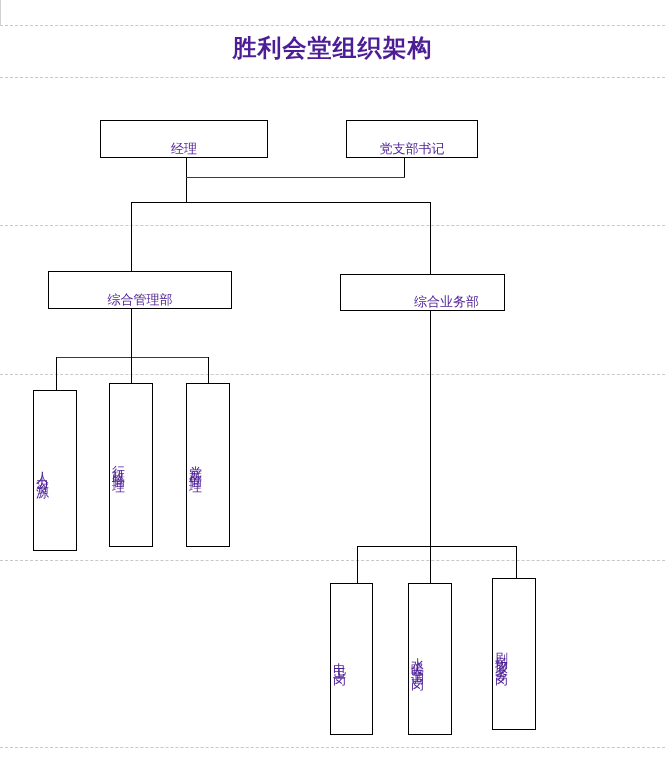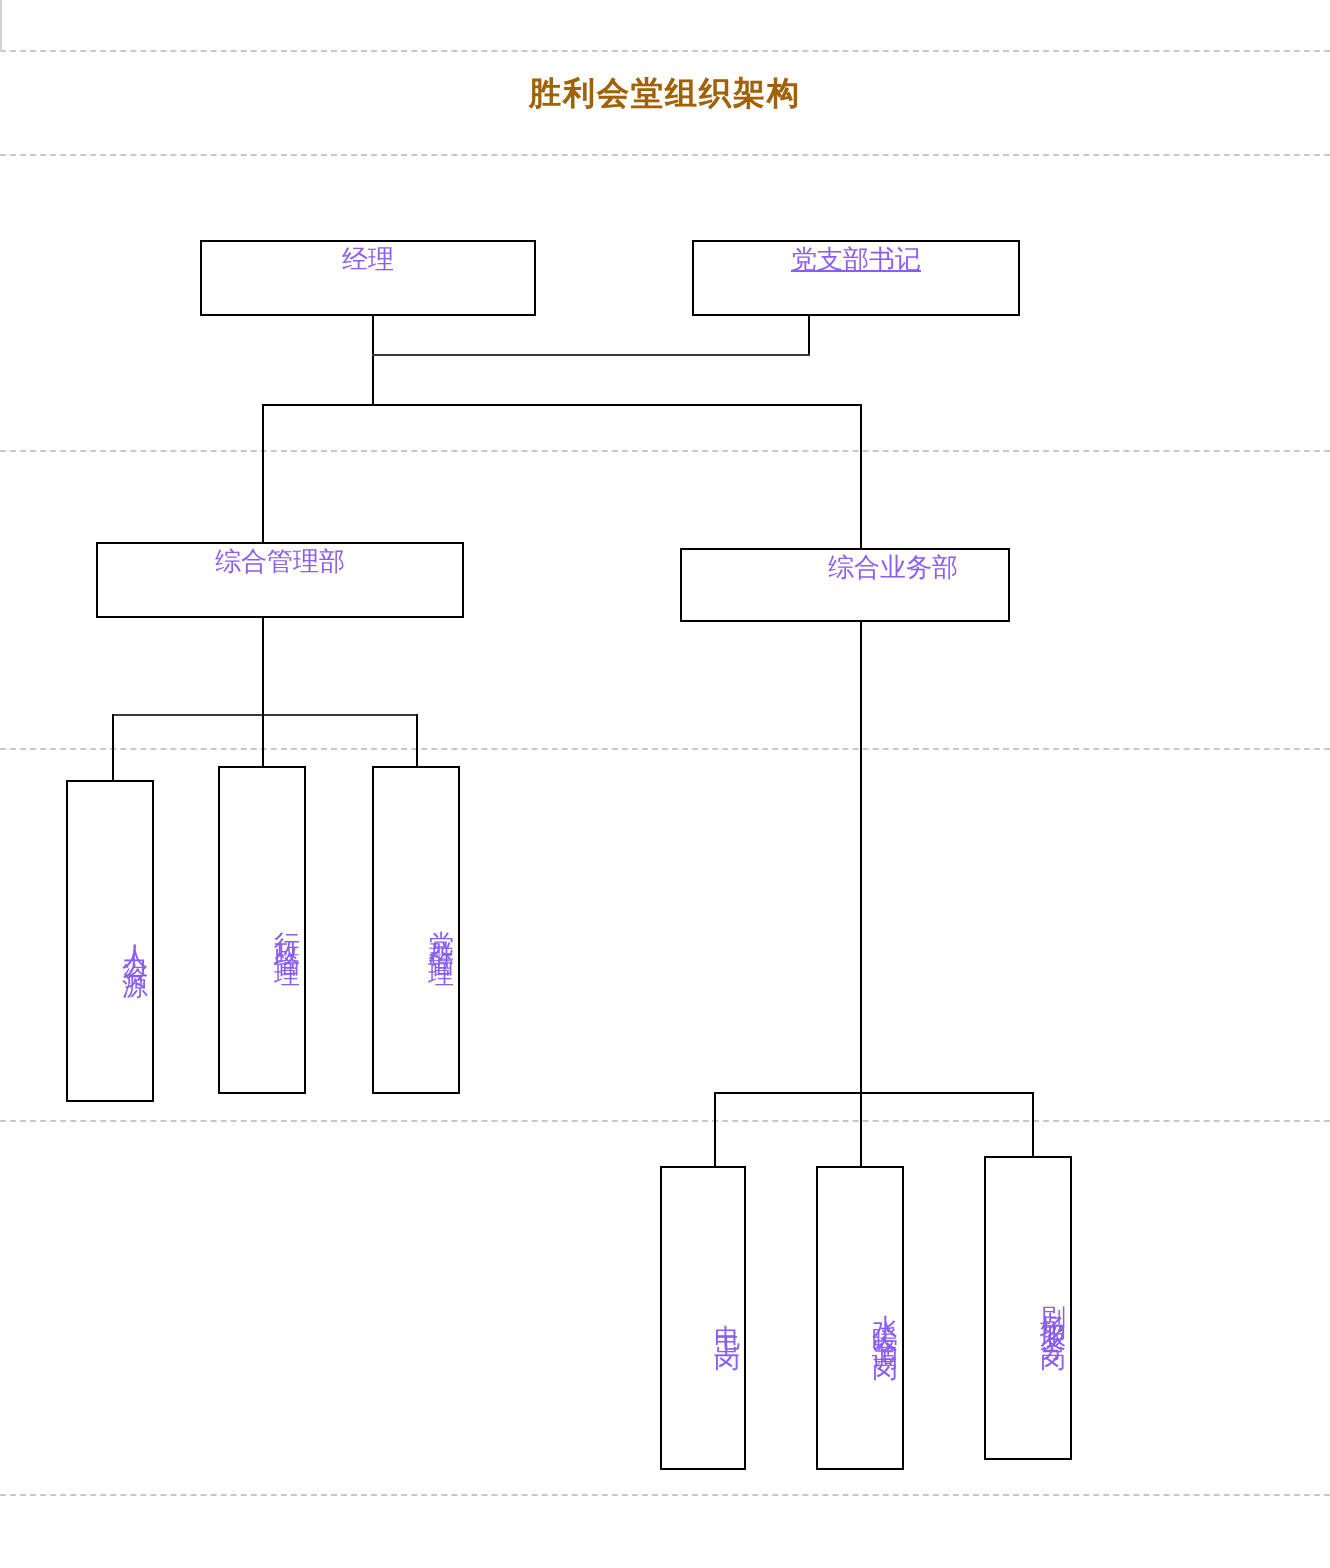--- a/index.html
+++ b/index.html
@@ -34,35 +34,35 @@
     top: 0;
   }
   
   .chart-title {
     position: absolute;
     left: 0;
     top: 33px;
     width: 665px;
     text-align: center;
     font-family: "Liberation Serif", "DejaVu Serif", serif;
-    font-size: 16px;
+    font-size: 24px;
     font-weight: bold;
-    color: #a16207;
+    color: #4c1d95;
     letter-spacing: 1px;
     line-height: 30px;
   }
   
   .node {
     position: absolute;
     box-sizing: border-box;
     border: 1px solid #000000;
     background: #ffffff;
-    color: #8b5cf6;
+    color: #4c1d95;
     display: flex;
-    align-items: flex-start;
+    align-items: flex-end;
     justify-content: center;
     font-size: 13px;
     line-height: 17px;
     text-align: center;
   }
   .node.horizontal {
     writing-mode: horizontal-tb;
   }
   .node.vertical {
     writing-mode: vertical-rl;
@@ -122,21 +122,21 @@
   <div class="conn-v" style="left:430px; top:311px; height:235px;"></div>
   <div class="conn-h" style="left:357px; top:546px; width:159px;"></div>
   <div class="conn-v" style="left:357px; top:546px; height:37px;"></div>
   <div class="conn-v" style="left:430px; top:546px; height:37px;"></div>
   <div class="conn-v" style="left:516px; top:546px; height:32px;"></div>
 
   <div class="node horizontal" style="left:100px; top:120px; width:168px; height:38px;">
     <span class="label">经理</span>
   </div>
 
-  <div class="node horizontal" style="left:346px; top:120px; width:164px; height:38px;text-decoration:underline;">
+  <div class="node horizontal" style="left:346px; top:120px; width:132px; height:38px;">
     <span class="label">党支部书记</span>
   </div>
 
   <div class="node horizontal" style="left:48px; top:271px; width:184px; height:38px;">
     <span class="label">综合管理部</span>
   </div>
 
   <div class="node horizontal" style="left:340px; top:274px; width:165px; height:37px;padding-left:48px;">
     <span class="label">综合业务部</span>
   </div>

